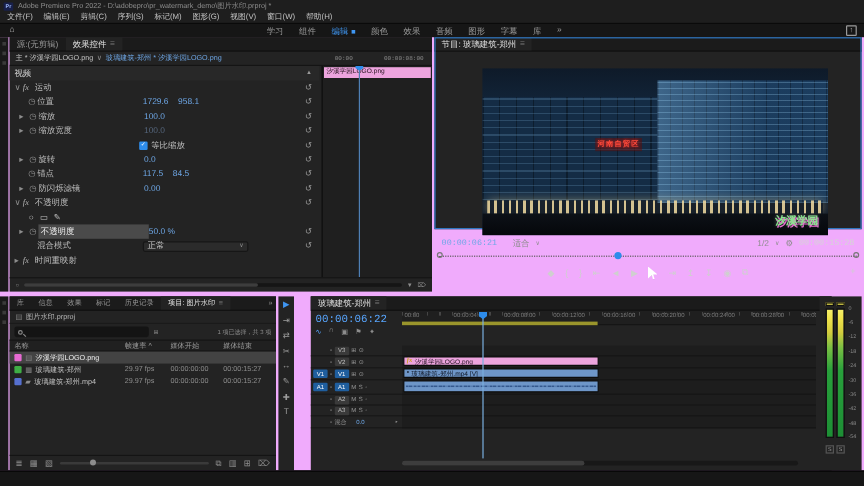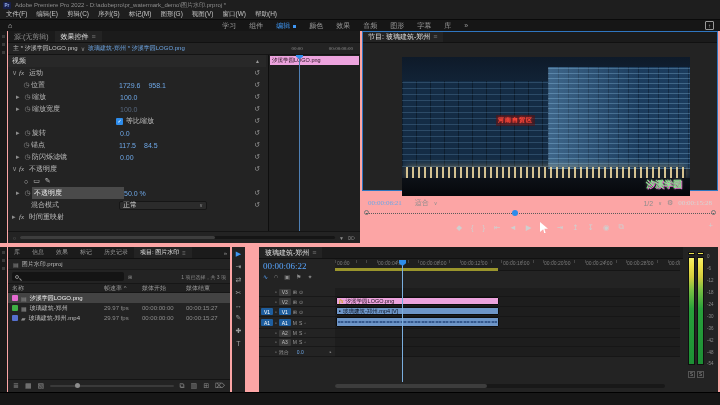--- a/index.html
+++ b/index.html
@@ -1,22 +1,22 @@
 <!DOCTYPE html>
 <html><head>
 <meta charset="utf-8">
 <style>
   *{box-sizing:border-box;margin:0;padding:0}
   html,body{width:720px;height:405px;overflow:hidden;background:#0a0a0a;
     font-family:"Liberation Sans","DejaVu Sans",sans-serif;color:#c3c3c3;font-size:7px}
-  #app{position:relative;width:720px;height:405px;background:#fca5a5}
+  #app{position:relative;width:720px;height:405px;background:#f0abfc}
   .abs{position:absolute}
   .dim{color:#8d8d8d}.dimmer{color:#666}
   .blue{color:#6ea7e6}
-  .mono{font-family:Liberation Serif, serif}
+  .mono{font-family:Liberation Mono, monospace}
   .f5{font-size:5px}.f6{font-size:6px}.f65{font-size:6.5px}.f9{font-size:9px}
 
   
   #titlebar{left:0;top:0;width:720px;height:10px;background:#1e1e1e;display:flex;align-items:center;gap:4px;padding-left:3px}
   .appbadge{width:8px;height:7px;background:#18204a;color:#9cb6f5;font-size:4.5px;display:flex;align-items:center;justify-content:center;border-radius:1px;font-weight:bold}
   #menubar{left:0;top:10px;width:720px;height:10px;background:#1e1e1e;display:flex;align-items:center;gap:9px;padding-left:6px;border-bottom:1px solid #0a0a0a}
   #wsbar{left:0;top:20px;width:720px;height:11px;background:#161616;display:flex;align-items:center}
   .wstab{color:#9a9a9a;margin-right:13px;white-space:nowrap}
   .wstab.active{color:#3f96f2}
   .wsdot{display:inline-block;width:3px;height:3px;background:#3f96f2;margin-left:3px}

